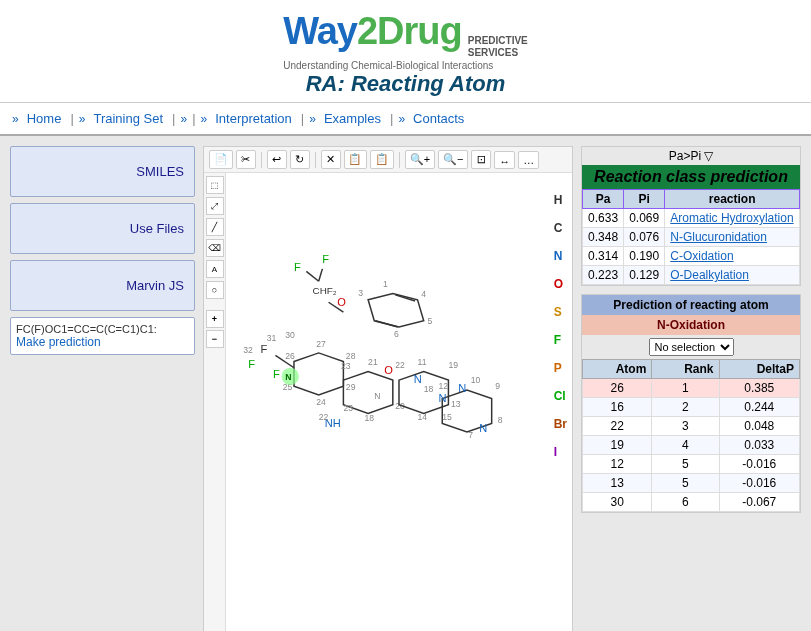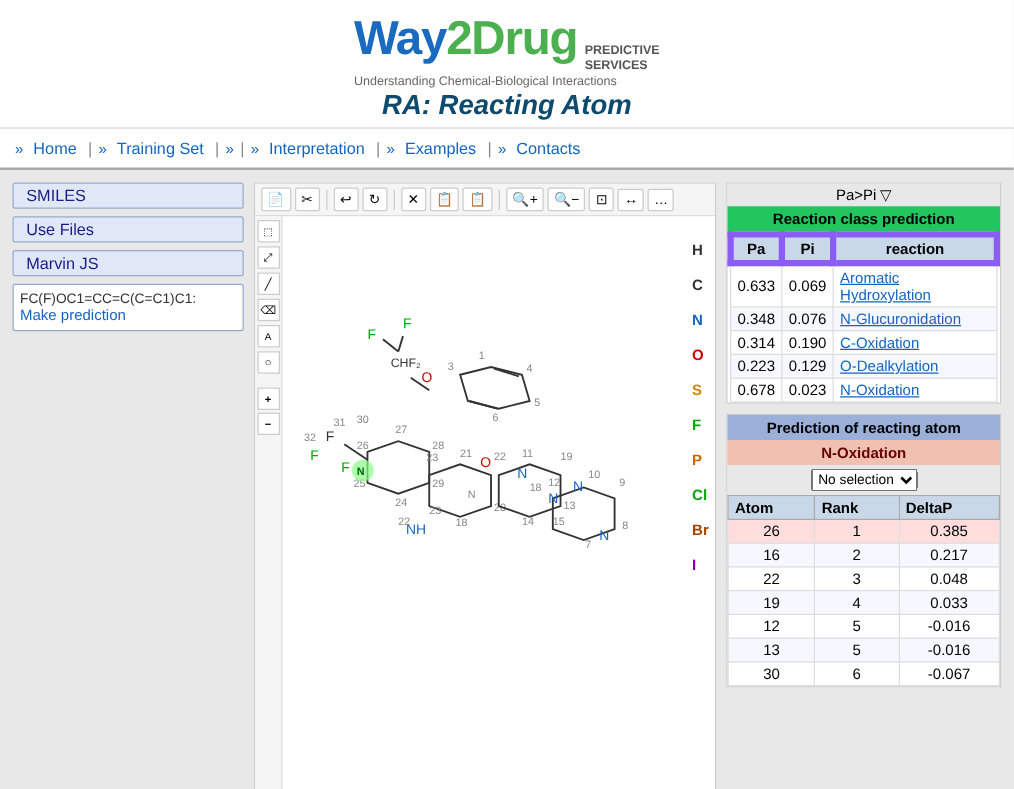--- a/index.html
+++ b/index.html
@@ -51,22 +51,22 @@
     
     #left-panel {
       width: 185px;
       display: flex;
       flex-direction: column;
       gap: 6px;
     }
     .left-btn {
       background: #e0e8f8;
       border: 1px solid #99aacc;
-      padding: 2px 10px;
-      text-align: left;
+      padding: 17px 10px;
+      text-align: right;
       cursor: pointer;
       font-size: 13px;
       color: #1a1a88;
       border-radius: 2px;
     }
     #smiles-input-area {
       background: white;
       border: 1px solid #99aacc;
       padding: 5px;
       font-size: 12px;
@@ -163,35 +163,36 @@
       background: #e8e8e8;
       text-align: left;
       padding: 2px;
       font-size: 12px;
       display: flex;
       align-items: center;
       justify-content: center;
       gap: 3px;
     }
     .rcp-title {
-      background: #22c55e;
+      background: #15803d;
       text-align: center;
       padding: 3px;
-      font-size: 12px;
+      font-size: 16px;
       font-weight: bold;
+      font-style: italic;
     }
     .rcp-table {
       width: 100%;
       border-collapse: collapse;
       font-size: 12px;
     }
     .rcp-table th {
       background: #c8d8e8;
       padding: 2px 5px;
-      border: 5px solid #8b5cf6;
+      border: 1px solid #8b5cf6;
       text-align: center;
       font-weight: bold;
     }
     .rcp-table td {
       padding: 2px 5px;
       border: 1px solid #ddd;
       text-align: center;
     }
     .rcp-table td.reaction-link {
       text-align: left;
@@ -237,21 +238,21 @@
     }
     .rap-table {
       width: 100%;
       border-collapse: collapse;
       font-size: 12px;
     }
     .rap-table th {
       background: #c8d8e8;
       padding: 2px 5px;
       border: 1px solid #aaa;
-      text-align: left;
+      text-align: right;
       font-weight: bold;
     }
     .rap-table td {
       padding: 2px 5px;
       border: 1px solid #ddd;
       text-align: center;
     }
     .rap-table tr:nth-child(even) td { background: #f5f8ff; }
     .rap-table td.highlight { background: #ffdddd; }
 
@@ -503,25 +504,20 @@
   </tr>
             <tr>
     <td>0.314</td>
     <td>0.190</td>
     <td class="reaction-link">C-Oxidation</td>
   </tr>
             <tr>
     <td>0.223</td>
     <td>0.129</td>
     <td class="reaction-link">O-Dealkylation</td>
-  </tr>
-            <tr>
-    <td>0.678</td>
-    <td>0.023</td>
-    <td class="reaction-link">N-Oxidation</td>
   </tr>
           </tbody>
       </table>
     </div>
 
     <div id="reacting-atom-panel">
       <div class="rap-header">Prediction of reacting atom</div>
       <div class="rap-reaction-name">N-Oxidation</div>
       <div class="rap-select-row">
         <select>
@@ -538,21 +534,21 @@
         </thead>
         <tbody id="rap-tbody">
         <tr>
     <td class="highlight">26</td>
     <td class="highlight">1</td>
     <td class="highlight">0.385</td>
   </tr>
             <tr>
     <td class="">16</td>
     <td class="">2</td>
-    <td class="">0.217</td>
+    <td class="">0.244</td>
   </tr>
             <tr>
     <td class="">22</td>
     <td class="">3</td>
     <td class="">0.048</td>
   </tr>
             <tr>
     <td class="">19</td>
     <td class="">4</td>
     <td class="">0.033</td>

